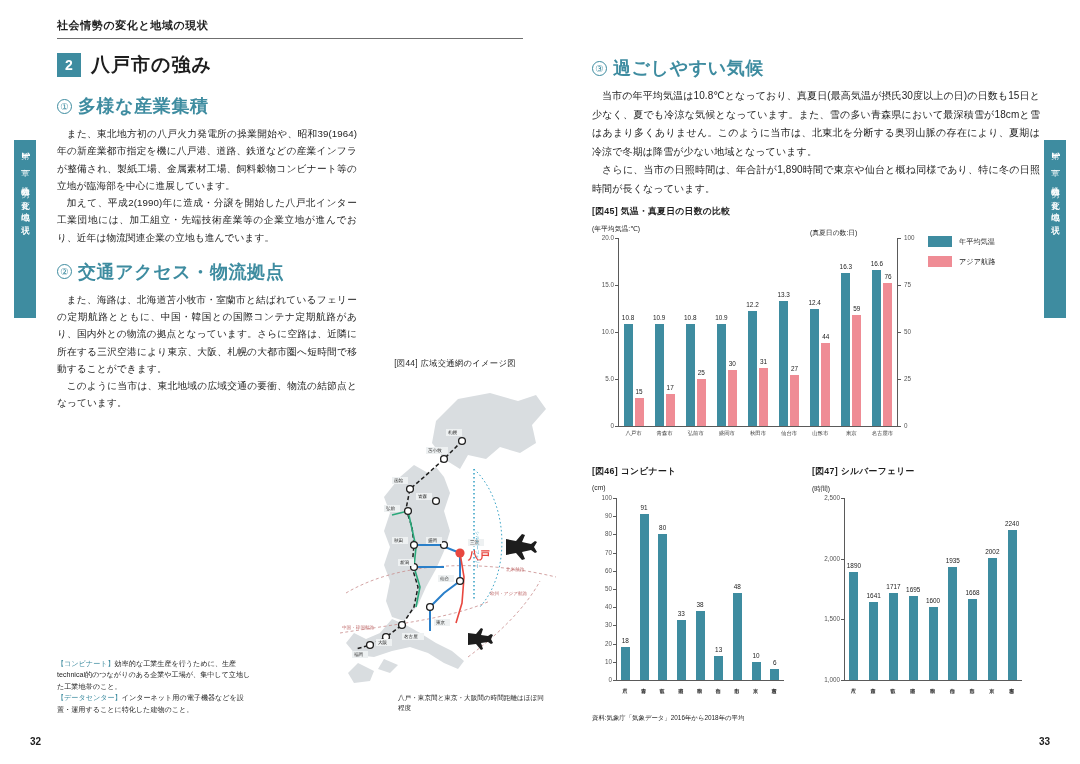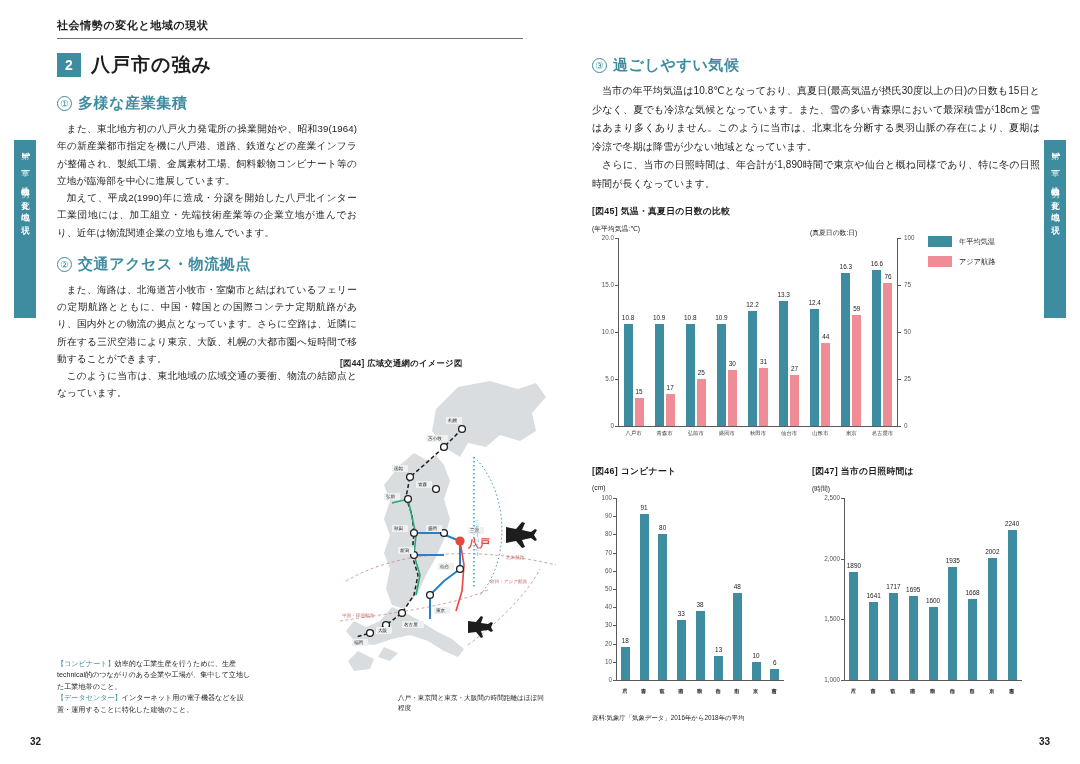--- a/index.html
+++ b/index.html
@@ -83,21 +83,21 @@
   }
   .h-sub {
     display: flex; align-items: center; gap: 6px;
     color: #3e8ca0; margin: 14px 0 7px;
   }
   .h-sub .circnum {
     width: 15px; height: 15px; border: 1px solid #3e8ca0; border-radius: 50%;
     font-size: 9.5px; display: flex; align-items: center; justify-content: center;
     flex: 0 0 auto;
   }
-  .h-sub .text { font-size: 15px; font-weight: bold; letter-spacing: .6px; }
+  .h-sub .text { font-size: 18px; font-weight: bold; letter-spacing: .6px; }
   .h-sub.first { margin-top: 4px; }
 
   
   p.body {
     font-size: 9.7px; line-height: 1.78; color: #1d1d1d;
     text-indent: 1em; text-align: justify; letter-spacing: .1px;
   }
   .col-right p.body { font-size: 10px; line-height: 1.86; }
 
   
@@ -111,22 +111,23 @@
   .pageno {
     position: absolute; bottom: 17px;
     font-size: 10px; font-weight: bold; color: #1d1d1d;
   }
   .pageno.l { left: 30px; }
   .pageno.r { right: 30px; }
 
   
   .map-fig { position: absolute; left: 340px; top: 358px; width: 230px; height: 350px; }
   .map-caption-top {
-    font-size: 8.3px; font-weight: bold; color: #1d1d1d; letter-spacing: .3px;
-    margin-bottom: 0;
+    font-size: 8.3px; font-weight: normal; color: #1d1d1d; letter-spacing: .3px;
+    margin-bottom: 12px;
+    text-align: center;
   }
   .map-canvas { position: relative; width: 230px; height: 310px; }
   .map-note {
     position: absolute; left: 58px; top: 335px; width: 150px;
     font-size: 6.6px; line-height: 1.5; color: #1d1d1d;
   }
 
   
   .fig-title {
     font-size: 8.8px; font-weight: bold; color: #1d1d1d; letter-spacing: .3px;
@@ -457,21 +458,21 @@
         <div class="bar snow" style="left: 135.5px; width: 9px; height: 18.2px; top: 163.8px;"></div>
         <div class="bar-val" style="left: 126px; top: 153.8px; width: 28px;">10</div>
         <div class="cat-label" style="left: 137px; top: 186px; font-size: 5.2px;">東京</div>
         <div class="bar snow" style="left: 154.167px; width: 9px; height: 10.92px; top: 171.08px;"></div>
         <div class="bar-val" style="left: 144.667px; top: 161.08px; width: 28px;">6</div>
         <div class="cat-label" style="left: 155.667px; top: 186px; font-size: 5.2px;">名古屋市</div>
       </div>
   </div>
 
   <div style="position:absolute; left:812px; top:466px; width:228px; height:250px;">
-    <div class="fig-title">[図47] 当市の日照時間は</div>
+    <div class="fig-title">[図47] シルバーフェリー</div>
     <div class="axis-unit" style="margin-top:6px;">(時間)</div>
     <div class="chart-wrap" id="fig47-plot" style="position:absolute; left:32px; top:32px; width:178px; height:182px;">
         <div class="axis-line" style="left: 0px; top: 0px; width: 1px; height: 182px;"></div>
         <div class="axis-line" style="left: 0px; top: 182px; width: 178px; height: 1px;"></div>
         <div class="tick-label" style="left: -24px; top: -4px; width: 20px; text-align: right;">2,500</div>
         <div class="axis-line" style="left: -3px; top: 0px; width: 4px; height: 1px;"></div>
         <div class="tick-label" style="left: -24px; top: 56.6667px; width: 20px; text-align: right;">2,000</div>
         <div class="axis-line" style="left: -3px; top: 60.6667px; width: 4px; height: 1px;"></div>
         <div class="tick-label" style="left: -24px; top: 117.333px; width: 20px; text-align: right;">1,500</div>
         <div class="axis-line" style="left: -3px; top: 121.333px; width: 4px; height: 1px;"></div>

